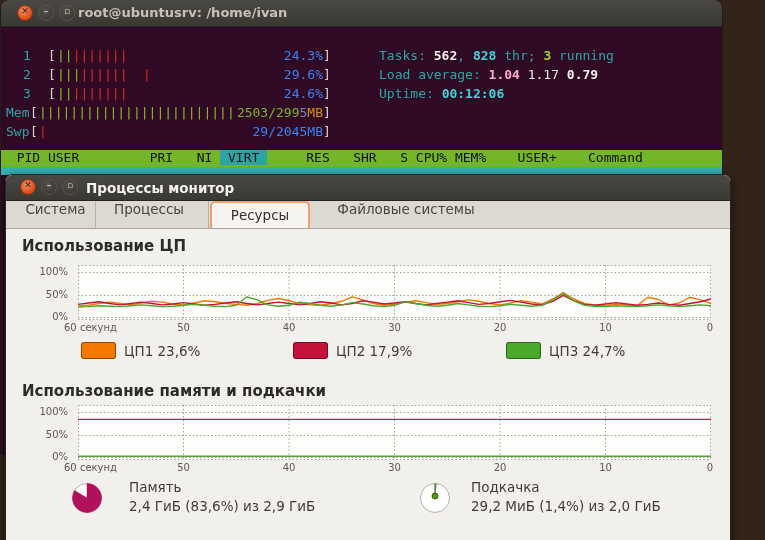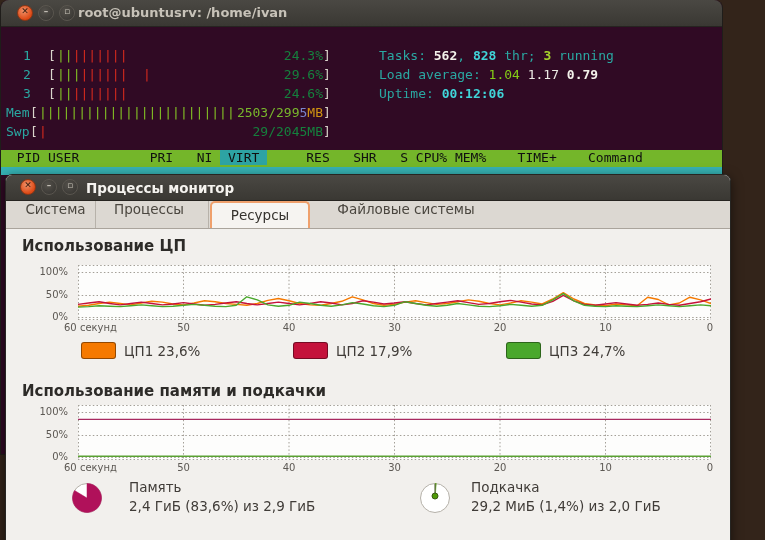--- a/index.html
+++ b/index.html
@@ -41,22 +41,22 @@
   .meter.wide .mbars{left:38px}
   .meter .mval{position:absolute;left:150px;width:172px;text-align:right;}
   .meter .mclose{position:absolute;left:322px;color:#dad5cb;}
   .bG{color:#82bf25}
   .bR{color:#d42a1e}
   .t-teal{color:#2aa8a2}
   .t-white{color:#eceae4}
   .t-white-b{color:#f3f1ea;font-weight:bold}
   .t-cyan-b{color:#40d4d8;font-weight:bold}
   .t-ygreen-b{color:#a4cf2b;font-weight:bold}
-  .t-dim{color:#15803d}
-  .t-dim-b{color:#84cc16;font-weight:normal}
+  .t-dim{color:#3b82f6}
+  .t-dim-b{color:#f9a8d4;font-weight:bold}
   .t-green{color:#79b82c}
   .t-blue{color:#7a84cc}
   .t-orange{color:#cf9312}
   .htop-header{position:absolute;left:0;top:150px;width:100%;height:17px;line-height:17px;
         background:#74b62a;color:#101010;font:13px "DejaVu Sans Mono",monospace;white-space:pre;}
   .t-hdr{color:#101010}
   .t-hdr-sel{color:#101010;background:#2da3a3}
   .htop-selrow{position:absolute;left:0;top:167px;width:100%;height:8px;background:#36b2b4;}
   
   .mon{position:absolute;left:5px;top:174px;width:726px;height:380px;
@@ -111,21 +111,21 @@
   <div class="term-screen">
     <div class="tline meter cpu" style="top:19px"><span class="mlabel">1</span><span class="mopen">[</span><span class="mbars"><span class="bG">|</span><span class="bG">|</span><span class="bR">|</span><span class="bR">|</span><span class="bR">|</span><span class="bR">|</span><span class="bR">|</span><span class="bR">|</span><span class="bR">|</span></span><span class="mval"><span class="t-dim">24.3%</span></span><span class="mclose">]</span></div>
     <div class="tline meter cpu" style="top:38px"><span class="mlabel">2</span><span class="mopen">[</span><span class="mbars"><span class="bG">|</span><span class="bG">|</span><span class="bG">|</span><span class="bR">|</span><span class="bR">|</span><span class="bR">|</span><span class="bR">|</span><span class="bR">|</span><span class="bR">|</span><span> </span><span> </span><span class="bR">|</span></span><span class="mval"><span class="t-dim">29.6%</span></span><span class="mclose">]</span></div>
     <div class="tline meter cpu" style="top:57px"><span class="mlabel">3</span><span class="mopen">[</span><span class="mbars"><span class="bG">|</span><span class="bG">|</span><span class="bR">|</span><span class="bR">|</span><span class="bR">|</span><span class="bR">|</span><span class="bR">|</span><span class="bR">|</span><span class="bR">|</span></span><span class="mval"><span class="t-dim">24.6%</span></span><span class="mclose">]</span></div>
     <div class="tline meter wide" style="top:76px"><span class="mlabel">Mem</span><span class="mopen">[</span><span class="mbars"><span class="bG">|</span><span class="bG">|</span><span class="bG">|</span><span class="bG">|</span><span class="bG">|</span><span class="bG">|</span><span class="bG">|</span><span class="bG">|</span><span class="bG">|</span><span class="bG">|</span><span class="bG">|</span><span class="bG">|</span><span class="bG">|</span><span class="bG">|</span><span class="bG">|</span><span class="bG">|</span><span class="bG">|</span><span class="bG">|</span><span class="bG">|</span><span class="bG">|</span><span class="bG">|</span><span class="bG">|</span><span class="bG">|</span><span class="bG">|</span><span class="bG">|</span></span><span class="mval"><span class="t-green">2503/299</span><span class="t-blue">5</span><span class="t-orange">MB</span></span><span class="mclose">]</span></div>
     <div class="tline meter wide" style="top:95px"><span class="mlabel">Swp</span><span class="mopen">[</span><span class="mbars"><span class="bR">|</span></span><span class="mval"><span class="t-dim">29/2045MB</span></span><span class="mclose">]</span></div>
     <div class="tline" style="left:378px;top:19px"><span class="t-teal">Tasks: </span><span class="t-white-b">562</span><span class="t-teal">, </span><span class="t-cyan-b">828</span><span class="t-teal"> thr; </span><span class="t-ygreen-b">3</span><span class="t-teal"> running</span></div>
     <div class="tline" style="left:378px;top:38px"><span class="t-teal">Load average: </span><span class="t-dim-b">1.04 </span><span class="t-white">1.17 </span><span class="t-white-b">0.79</span></div>
     <div class="tline" style="left:378px;top:57px"><span class="t-teal">Uptime: </span><span class="t-cyan-b">00:12:06</span></div>
   </div>
-  <div class="htop-header"><span class="t-hdr">  PID USER         PRI   NI </span><span class="t-hdr-sel"> VIRT </span><span class="t-hdr">     RES   SHR   S CPU% MEM%    TIME+    Command</span></div>
+  <div class="htop-header"><span class="t-hdr">  PID USER         PRI   NI </span><span class="t-hdr-sel"> VIRT </span><span class="t-hdr">     RES   SHR   S CPU% MEM%    USER+    Command</span></div>
   <div class="htop-selrow"></div>
 </div>
 
 <div class="mon">
   <div class="mon-titlebar">
     <div class="wbtn wbtn-close" style="left:14px;top:4px">
         <span>✕</span>
       </div>
     <div class="wbtn wbtn-plain" style="left:35px;top:4px">
         <span>–</span>

